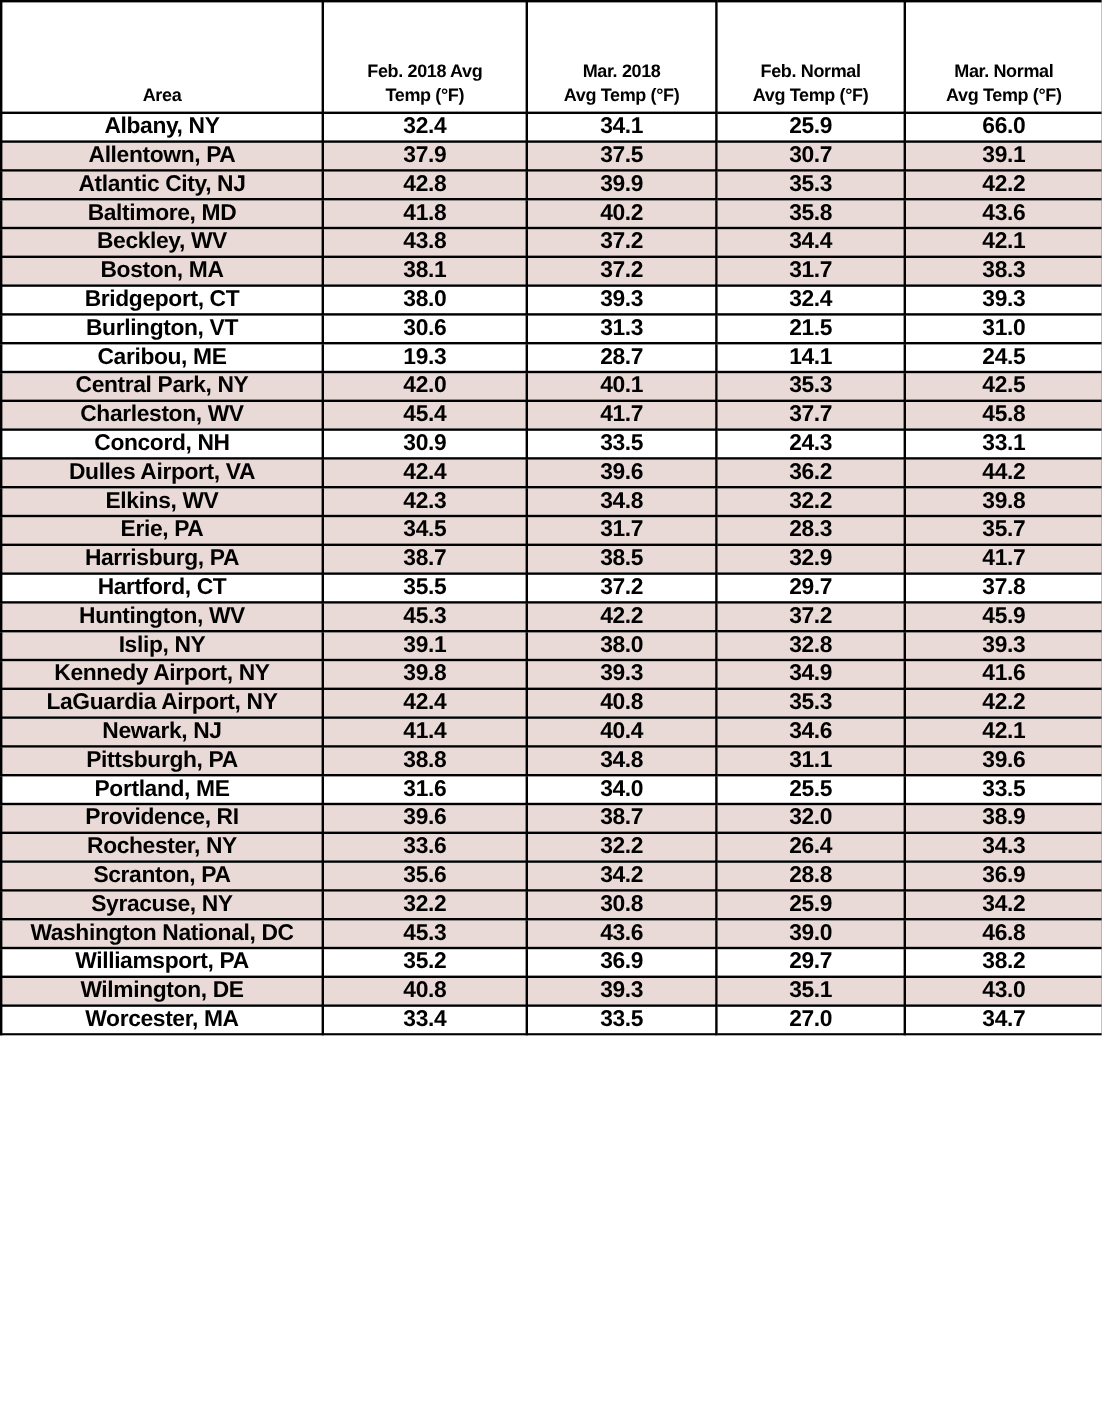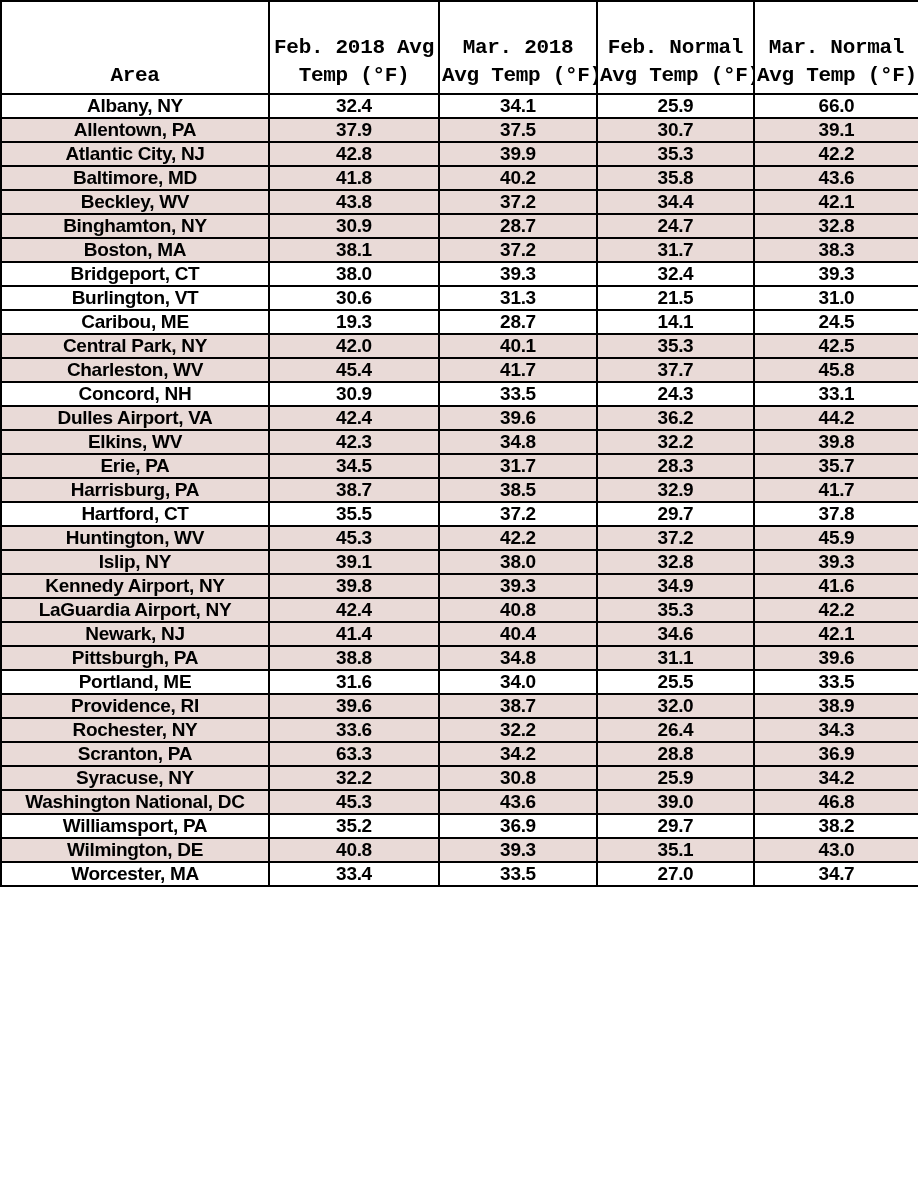--- a/index.html
+++ b/index.html
@@ -29,25 +29,24 @@
     padding: 0 2px;
     overflow: hidden;
     white-space: nowrap;
   }
 
   table.temp-table thead tr {
     height: 93px;
   }
   table.temp-table thead th {
     vertical-align: bottom;
-    font-size: 21px;
+    font-size: 15px;
     line-height: 1.3;
     padding-bottom: 4px;
     background: #ffffff;
-    font-family: Liberation Mono, monospace;
   }
 
   table.temp-table tbody tr {
     height: 23px;
     background: #ffffff;
     padding-left: 12px;
   }
   table.temp-table tbody tr.hl {
     background: var(--hl-color, #e9dad7);
     
@@ -121,27 +120,20 @@
         <td>43.6</td>
       </tr>
       <tr class="hl">
         <td>Beckley, WV</td>
         <td>43.8</td>
         <td>37.2</td>
         <td>34.4</td>
         <td>42.1</td>
       </tr>
       <tr class="hl">
-        <td>Binghamton, NY</td>
-        <td>30.9</td>
-        <td>28.7</td>
-        <td>24.7</td>
-        <td>32.8</td>
-      </tr>
-      <tr class="hl">
         <td>Boston, MA</td>
         <td>38.1</td>
         <td>37.2</td>
         <td>31.7</td>
         <td>38.3</td>
       </tr>
       <tr>
         <td>Bridgeport, CT</td>
         <td>38.0</td>
         <td>39.3</td>
@@ -276,21 +268,21 @@
       </tr>
       <tr class="hl">
         <td>Rochester, NY</td>
         <td>33.6</td>
         <td>32.2</td>
         <td>26.4</td>
         <td>34.3</td>
       </tr>
       <tr class="hl">
         <td>Scranton, PA</td>
-        <td>63.3</td>
+        <td>35.6</td>
         <td>34.2</td>
         <td>28.8</td>
         <td>36.9</td>
       </tr>
       <tr class="hl">
         <td>Syracuse, NY</td>
         <td>32.2</td>
         <td>30.8</td>
         <td>25.9</td>
         <td>34.2</td>

